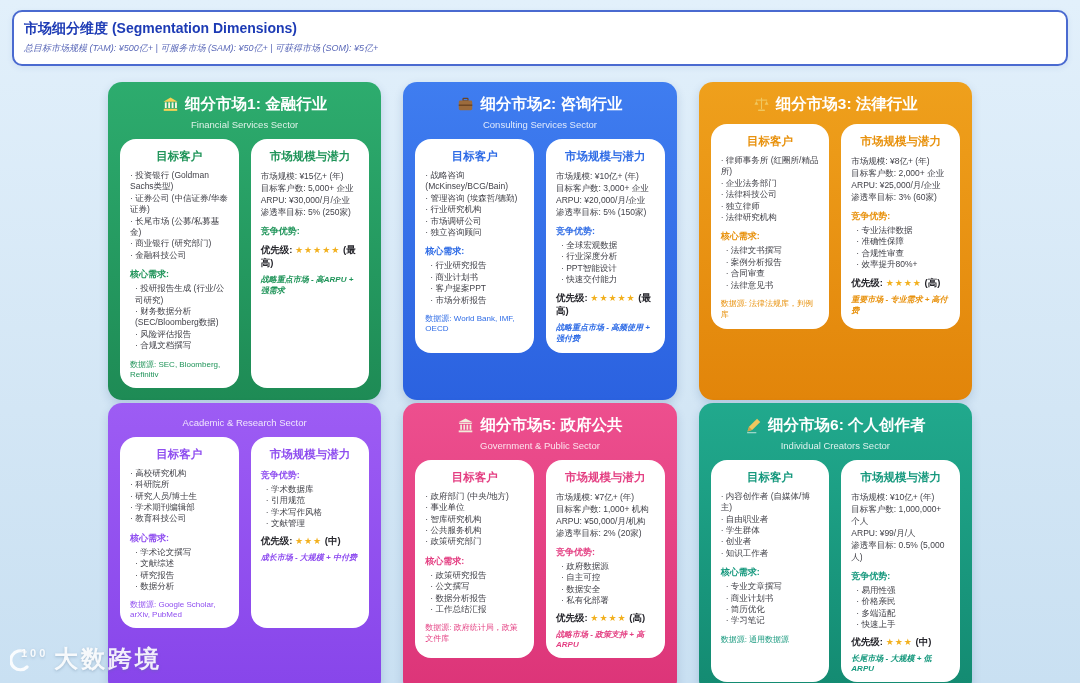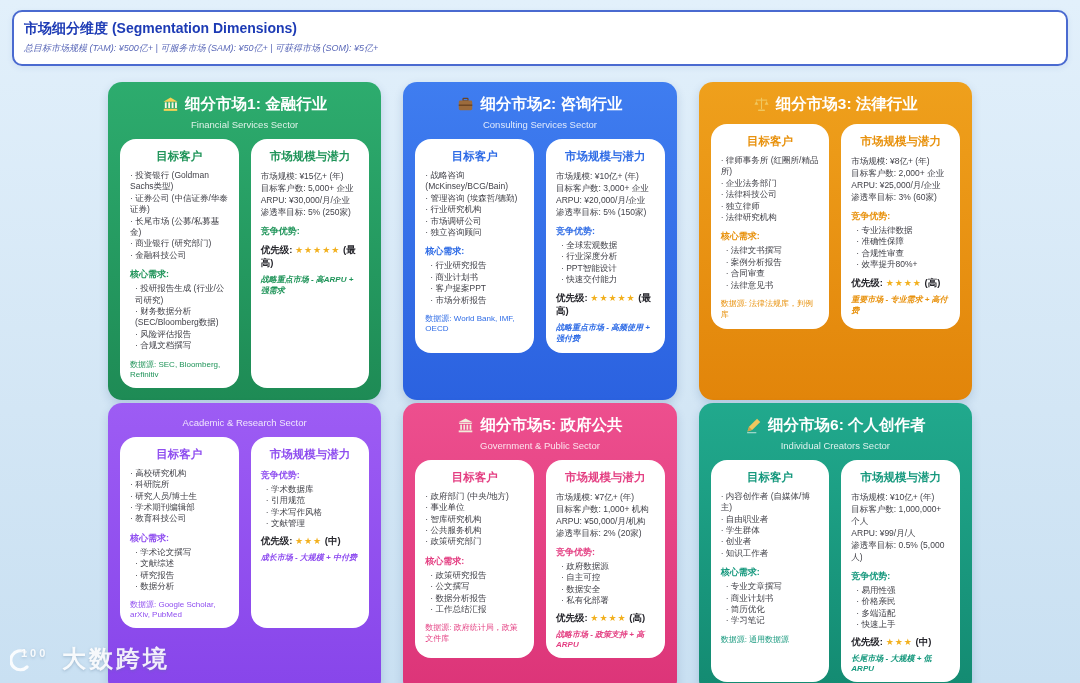--- a/index.html
+++ b/index.html
@@ -39,21 +39,21 @@
   .sec-label { font-size:9px; font-weight:bold; color:var(--accent); margin:7px 0 2px; }
   .datasource { font-size:8px; font-weight:normal; color:var(--accent); margin-top:7px; }
   .priority { font-size:9.5px; font-weight:bold; color:#26262c; margin-top:6px; }
   .stars { color:var(--star,#f2b01e); font-size:9px; letter-spacing:1px; }
   .note { font-size:8px; font-style:italic; font-weight:bold; color:var(--accent); margin-top:4px; }
   
   .summary { margin:14px 34px 0; background:#fff; border:2px solid var(--border-blue,#4a6ad0);
              border-radius:10px; padding:9px 16px 11px; box-shadow:0 2px 6px rgba(40,80,160,.08); }
   .summary-title { text-align:center; font-size:13.5px; font-weight:bold; color:var(--blue,#1d3bb5); }
   
-  .watermark { position:absolute; left:10px; bottom:8px; display:flex; align-items:center; gap:16px;
+  .watermark { position:absolute; left:10px; bottom:8px; display:flex; align-items:center; gap:8px;
                color:rgba(255,255,255,.9); font-weight:bold; font-size:24px; letter-spacing:3px;
                text-shadow:0 1px 3px rgba(90,120,150,.4); pointer-events:none; }
   .wm-logo { display:inline-flex; }
   svg { display:block; }
 </style>
 </head>
 <body>
 
 <section class="hero">
   <div class="hero-title">市场细分维度 (Segmentation Dimensions)</div>

